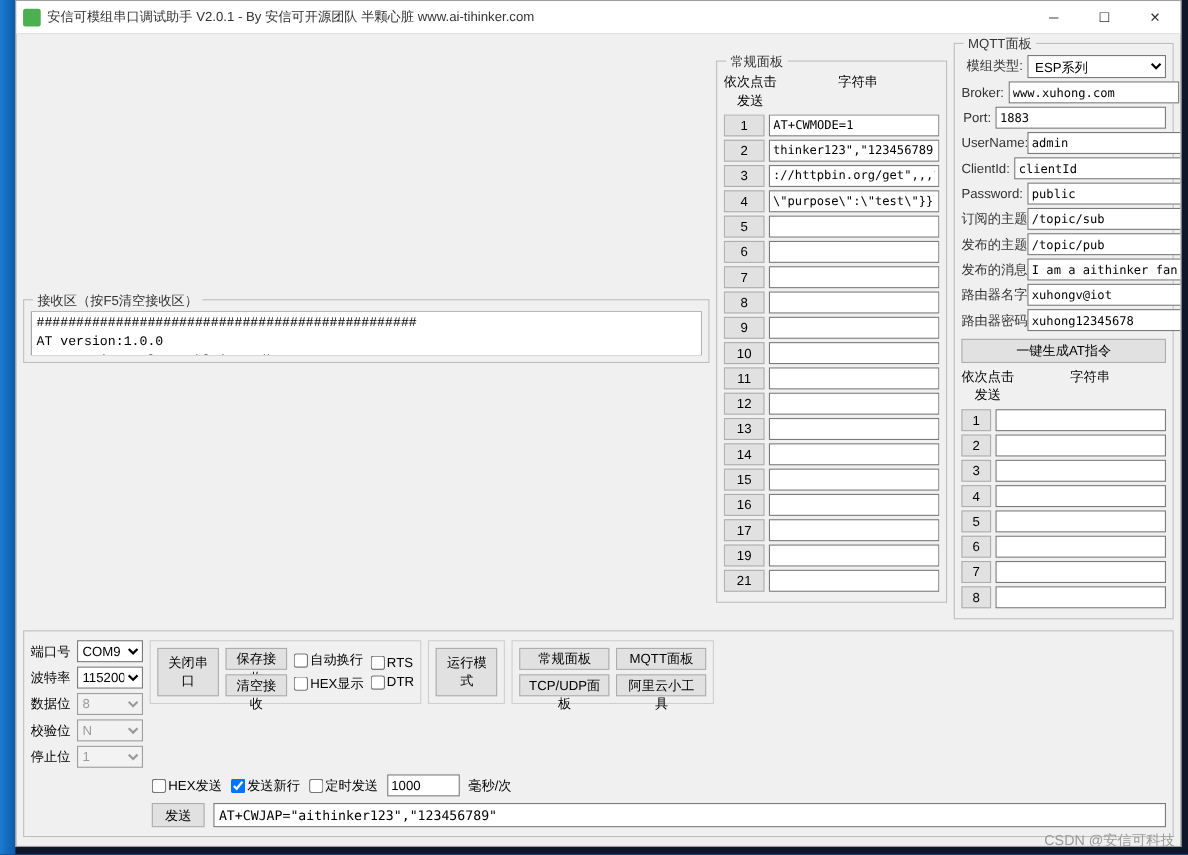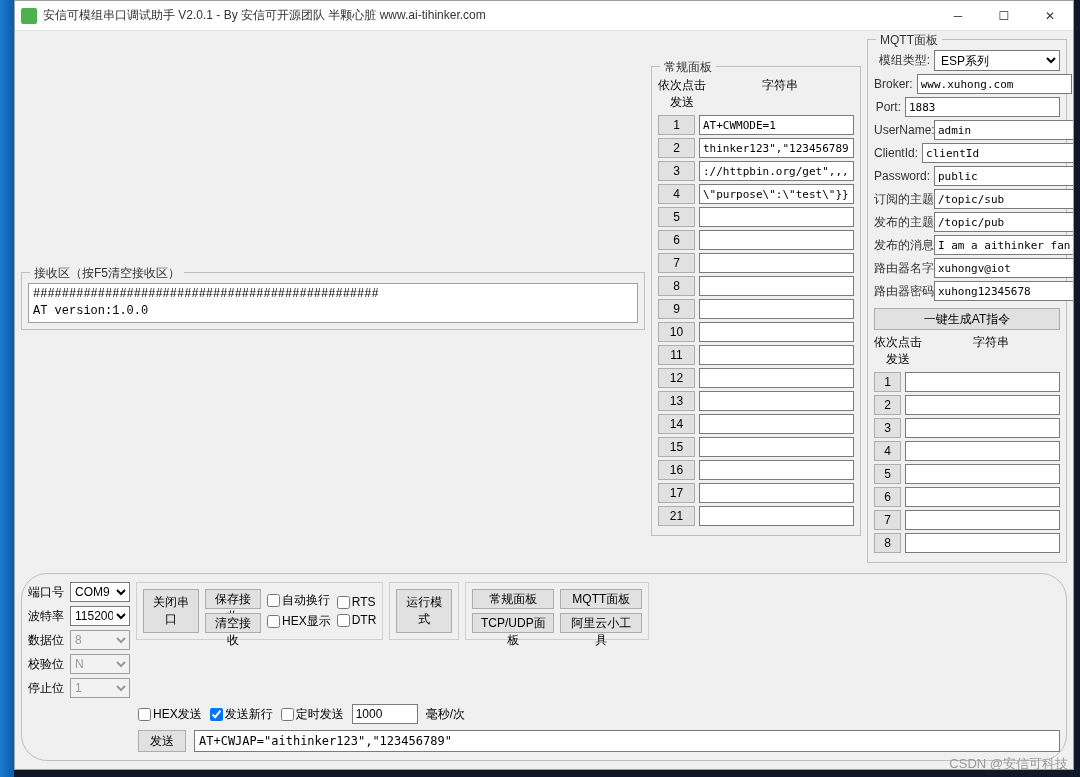--- a/index.html
+++ b/index.html
@@ -33,21 +33,21 @@
   .cmd-btn { width:48px; height:20px; border:1px solid #adadad; background:#e1e1e1; font-size:12px; text-align:center; line-height:18px; cursor:pointer; }
   .cmd-input { flex:1; height:20px; border:1px solid #7a7a7a; background:#fff; font-family:"Consolas",monospace; font-size:11px; padding:0 3px; margin-left:4px; }
 
   .mq-row { display:flex; align-items:center; margin-bottom:3px; }
   .mq-label { width:60px; font-size:12px; text-align:right; padding-right:4px; color:#333; white-space:nowrap; }
   .mq-input { flex:1; height:20px; border:1px solid #7a7a7a; background:#fff; font-size:11px; font-family:"Consolas",monospace; padding:0 3px; }
   .mq-select { flex:1; height:21px; border:1px solid #7a7a7a; background:#fff; font-size:12px; padding:0 2px; }
 
   .gen-btn { width:100%; height:22px; border:1px solid #adadad; background:#e1e1e1; font-size:12px; cursor:pointer; margin:4px 0; }
 
-  .bottom-group { margin-top:2px; padding:8px 6px;border-radius:26px; }
+  .bottom-group { margin-top:2px; padding:8px 6px; }
   .bottom-layout { display:flex; gap:6px; align-items:flex-start; }
   .port-col { display:grid; grid-template-columns:38px 60px; gap:4px 4px; align-items:center; }
   .port-col label { font-size:12px; text-align:left; }
   .port-col select { height:20px; border:1px solid #7a7a7a; background:#fff; font-size:12px; width:60px; }
   .port-col select[disabled] { background:#f4f4f4; color:#777; }
 
   .btn-box { border:1px solid #cfcfcf; padding:6px; display:flex; gap:6px; align-items:center; background:#f0f0f0; }
   .big-btn { width:56px; height:44px; border:1px solid #adadad; background:#e1e1e1; font-size:12px; cursor:pointer; display:flex; align-items:center; justify-content:center; text-align:center; }
   .sm-btn { width:56px; height:20px; border:1px solid #adadad; background:#e1e1e1; font-size:12px; cursor:pointer; }
   .panel-btn { width:82px; height:20px; border:1px solid #adadad; background:#e1e1e1; font-size:12px; cursor:pointer; }
@@ -171,20 +171,24 @@
               <div class="cmd-row">
                 <div class="cmd-btn">15</div>
                 <input class="cmd-input" style="">
               </div>
               <div class="cmd-row">
                 <div class="cmd-btn">16</div>
                 <input class="cmd-input" style="">
               </div>
               <div class="cmd-row">
                 <div class="cmd-btn">17</div>
+                <input class="cmd-input" style="">
+              </div>
+              <div class="cmd-row">
+                <div class="cmd-btn">19</div>
                 <input class="cmd-input" style="">
               </div>
               <div class="cmd-row">
                 <div class="cmd-btn">21</div>
                 <input class="cmd-input" style="">
               </div>
             </div>
         </div>
 
         <div class="group mqtt-panel">

